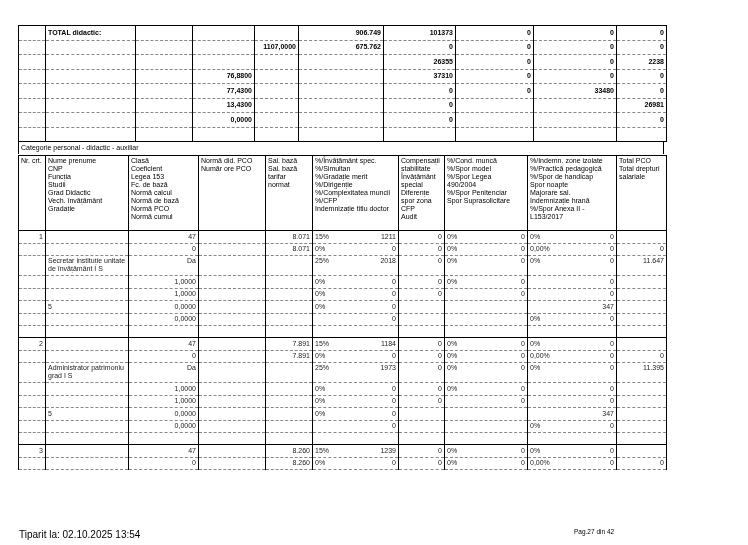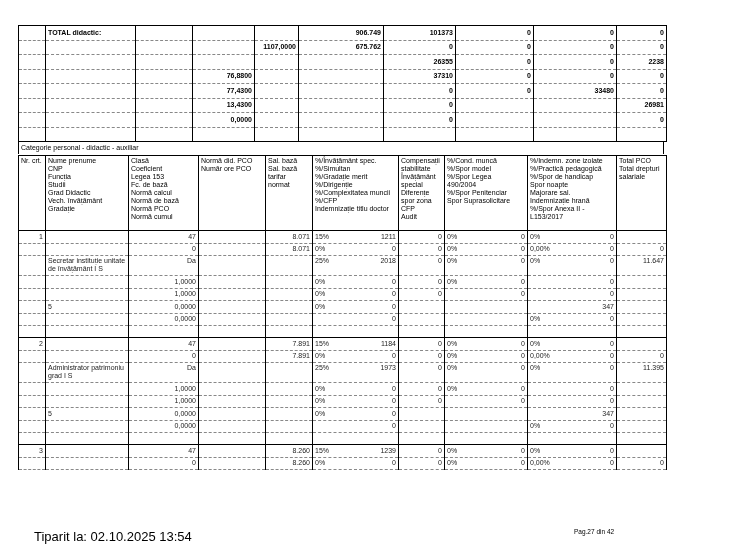--- a/index.html
+++ b/index.html
@@ -19,21 +19,21 @@
   #main-table tr.hdr td{border-top:1.5px solid #000;border-bottom:1.5px solid #000;vertical-align:top;white-space:normal;height:73px;color:#000;padding-top:1px;}
   #main-table tr.tall td{height:18px;vertical-align:top;padding-top:1px;}
   #main-table tr.first td{border-top:1.5px solid #000;}
   #main-table tr.gap td{height:11px;}
   #main-table td.r{text-align:right;}
   #main-table td.wrap{white-space:normal;}
   #main-table td.c0{border-left:1.5px solid #000;}
   #main-table td.clast{border-right:1.5px solid #000;}
   #main-table td.split{padding:0;}
   .split-inner{display:flex;justify-content:space-between;padding:0 2px;}
-  #footer-left{position:absolute;left:34px;top:529px;font-size:13px;}
+  #footer-left{position:absolute;left:19px;top:529px;font-size:10px;}
   #footer-right{position:absolute;left:574px;top:528px;font-size:6.5px;}
 </style>
 </head>
 <body>
 
 <table id="top-table">
   <colgroup>
     <col style="width:27px">
       <col style="width:90px">
       <col style="width:57px">

